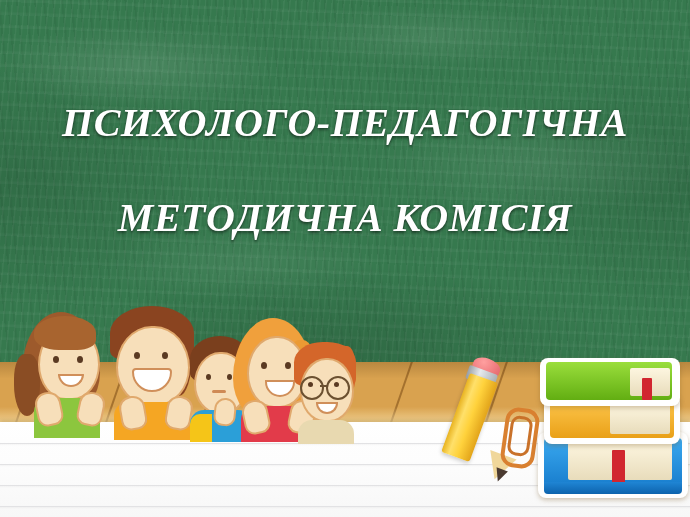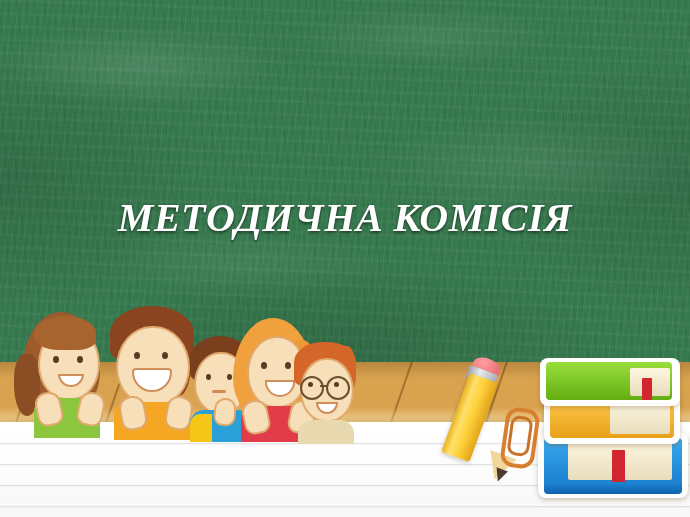--- a/index.html
+++ b/index.html
@@ -142,20 +142,21 @@
 <body>
 
 <div class="stage">
 
   <div class="board">
     <div class="board-tex"></div>
     <div class="board-smudge"></div>
   </div>
 
   <div class="title-wrap">
+    <div class="title-line" id="line1">ПСИХОЛОГО-ПЕДАГОГІЧНА</div>
     <div class="title-line" id="line2">МЕТОДИЧНА КОМІСІЯ</div>
   </div>
 
   <div class="floor">
     <div class="plank" style="left:40px"></div>
     <div class="plank" style="left:130px"></div>
     <div class="plank" style="left:225px"></div>
     <div class="plank" style="left:320px"></div>
     <div class="plank" style="left:415px"></div>
     <div class="plank" style="left:510px"></div>

